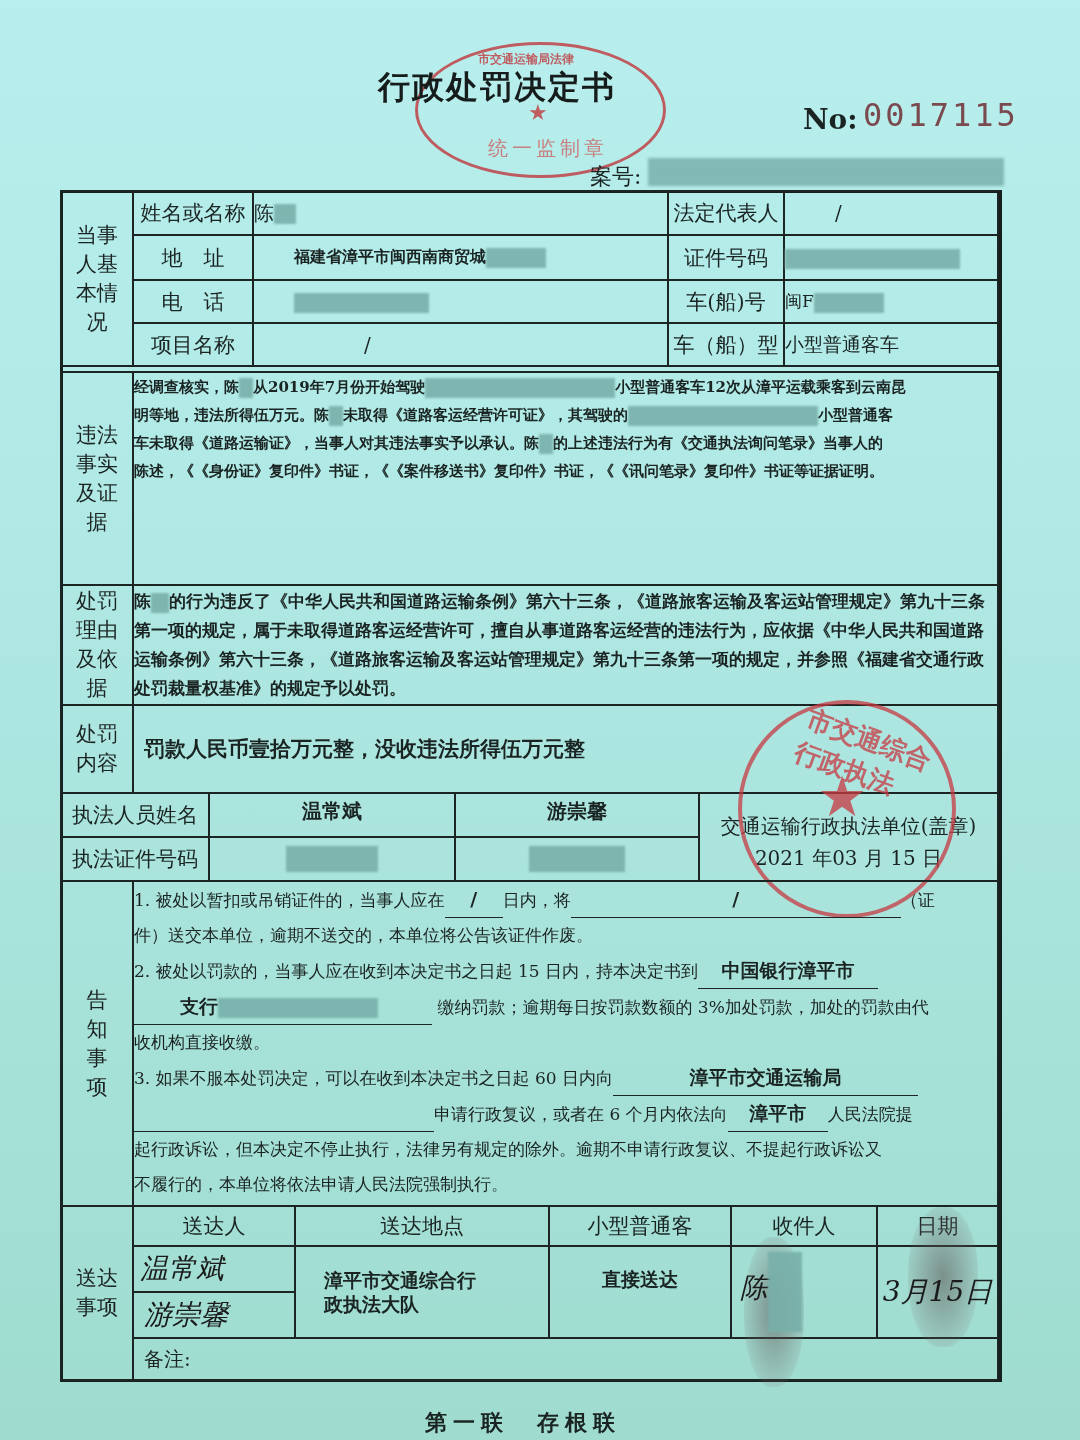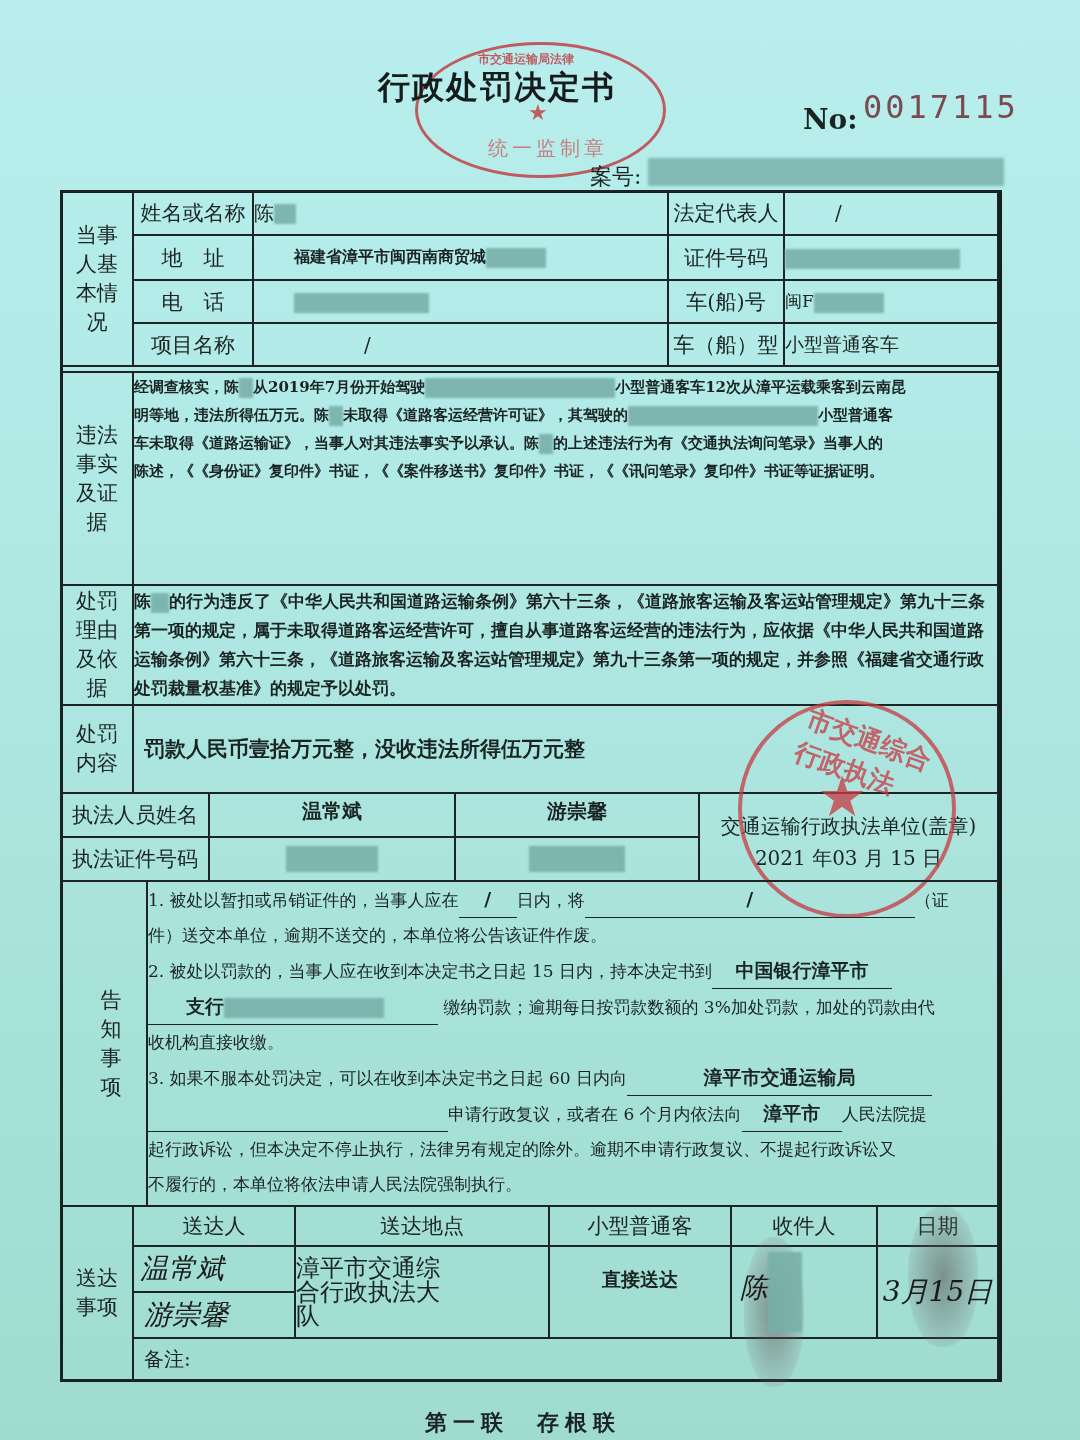--- a/index.html
+++ b/index.html
@@ -15,21 +15,21 @@
     font-family: "DejaVu Sans", "Liberation Sans", sans-serif;
   }
   .stamp-top {
     left: 415px; top: 42px; width: 245px; height: 130px; border: 3px solid #c0383e; border-radius: 50%;
     opacity: 0.8;
   }
   .stamp-top .arc { position:absolute; left: 60px; top: 6px; font-size: 12px; color:#c0383e; font-weight:bold; }
   .stamp-top .star { position:absolute; left: 110px; top: 55px; font-size: 22px; color:#c0383e; }
   .stamp-top .sub { position:absolute; left: 70px; top: 90px; font-size: 20px; color:#c66; letter-spacing: 4px; }
   .no-label { left: 803px; top: 103px; font-size: 28px; font-weight: bold; }
-  .no-value { left: 863px; top: 88px; font-size: 32px; color: #7a4a4f; letter-spacing: 3px;
+  .no-value { left: 863px; top: 96px; font-size: 32px; color: #7a4a4f; letter-spacing: 3px;
     font-family: "DejaVu Sans Mono", "Liberation Mono", monospace; }
   .case-label { left: 590px; top: 162px; font-size: 22px; }
   .blur { background: rgba(120,175,170,0.85); filter: blur(1.5px); }
   .case-blur { left: 648px; top: 158px; width: 356px; height: 28px; }
 
   table.grid { border-collapse: collapse; position: absolute; }
   table.grid td { border: 2px solid #1c2523; padding: 0; vertical-align: middle; }
   .frame { position:absolute; border: 3px solid #15201e; }
 
   .lbl { font-size: 21px; text-align: center; }
@@ -163,33 +163,33 @@
 </tbody>
   </table>
 <div class="abs stamp-mid">
   <span class="arc">市交通综合行政执法</span>
   <span class="star">★</span>
 </div>
 
 <table class="grid" style="left:60px;top:880px;width:939px;">
   <tbody>
       <tr style="height:325px;">
-    <td style="width:70px;padding-left:14px;" class="vlbl">
+    <td style="width:70px;" class="vlbl">
       <div style="width:22px;margin:0 auto;">告知事项</div>
     </td>
     <td class="notice" style="vertical-align:top;">
       <div>
         <span>1. 被处以暂扣或吊销证件的，当事人应在</span><span class="uline" style="width:58px;">/</span><span>日内，将</span><span class="uline" style="width:330px;">/</span><span>（证</span>
       </div>
       <div>件）送交本单位，逾期不送交的，本单位将公告该证件作废。</div>
       <div>
         <span>2. 被处以罚款的，当事人应在收到本决定书之日起 15 日内，持本决定书到</span><span class="uline" style="width:180px;text-align:center;">中国银行漳平市</span>
       </div>
       <div>
-        <span class="uline" style="width:282px;text-align:left;padding-left:8px;"><span style="padding-left:30px;">支行</span><span class="inline-blur" style="width:160px;"></span></span>
+        <span class="uline" style="width:282px;text-align:left;padding-left:16px;"><span style="padding-left:30px;">支行</span><span class="inline-blur" style="width:160px;"></span></span>
         <span>缴纳罚款；逾期每日按罚款数额的 3%加处罚款，加处的罚款由代</span>
       </div>
       <div>收机构直接收缴。</div>
       <div>
         <span>3. 如果不服本处罚决定，可以在收到本决定书之日起 60 日内向</span><span class="uline" style="width:305px;">漳平市交通运输局</span>
       </div>
       <div>
         <span class="uline" style="width:300px;">&nbsp;</span><span>申请行政复议，或者在 6 个月内依法向</span><span class="uline" style="width:100px;">漳平市</span><span>人民法院提</span>
       </div>
       <div>起行政诉讼，但本决定不停止执行，法律另有规定的除外。逾期不申请行政复议、不提起行政诉讼又</div>
@@ -206,21 +206,21 @@
       <div style="width:44px;margin:0 auto;">送达事项</div>
     </td>
     <td style="width:160px;" class="lbl">送达人</td>
     <td style="width:252px;" class="lbl">送达地点</td>
     <td style="width:180px;" class="lbl">小型普通客</td>
     <td style="width:144px;" class="lbl">收件人</td>
     <td class="lbl">日期</td>
   </tr>
   <tr style="height:46px;">
     <td class="sig" style="padding-left:6px;">温常斌</td>
-    <td rowspan="2" style="font-size:24px;font-weight:normal;line-height:24px;">
+    <td rowspan="2" style="font-size:19px;font-weight:bold;padding-left:28px;line-height:24px;">
       <div style="width:160px;">漳平市交通综合行政执法大队</div>
     </td>
     <td rowspan="2" style="font-size:19px;font-weight:bold;text-align:center;vertical-align:top;padding-top:20px;">直接送达</td>
     <td rowspan="2" style="position:relative;">
       <div class="thumb" style="position:absolute;left:12px;top:-10px;width:60px;height:150px;"></div>
       <span class="sig" style="position:relative;padding-left:8px;">陈</span><span class="inline-blur" style="width:34px;height:80px;position:relative;"></span>
     </td>
     <td rowspan="2" style="position:relative;text-align:center;">
       <div class="thumb" style="position:absolute;left:30px;top:-40px;width:70px;height:140px;"></div>
       <span class="sig" style="position:relative;">3月15日</span>

